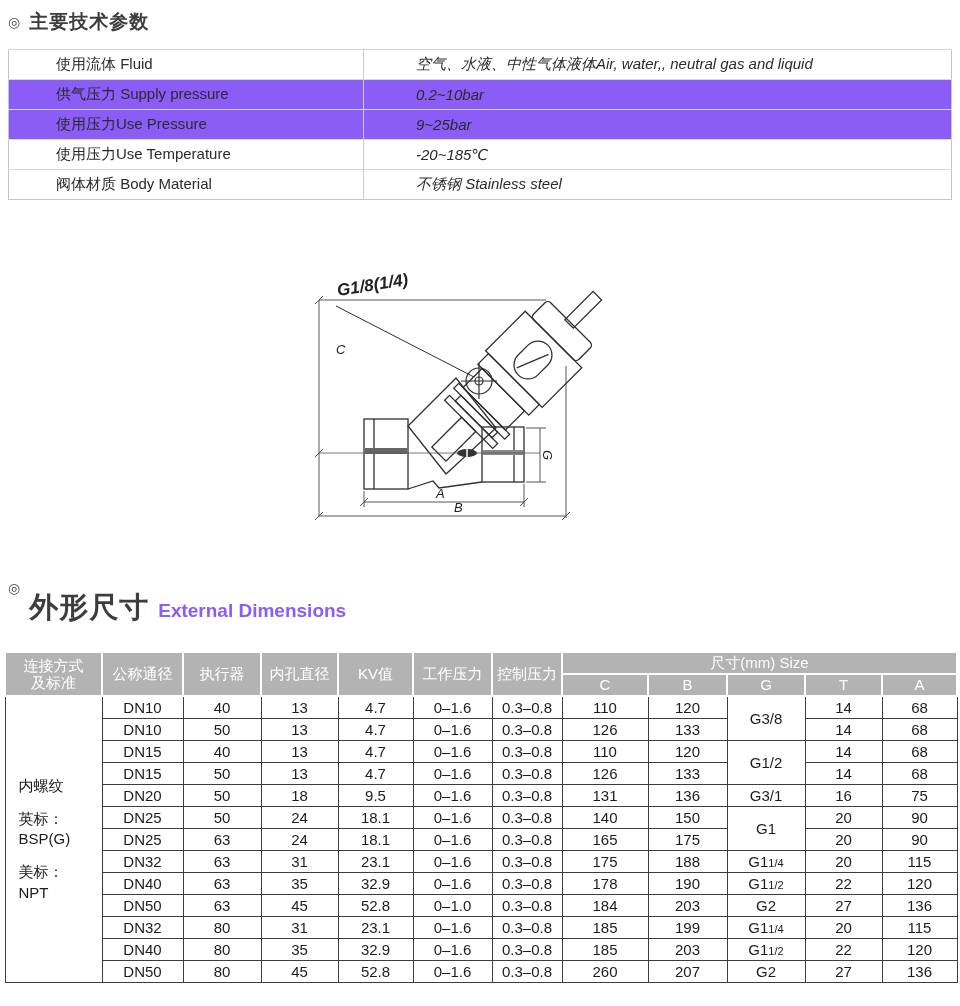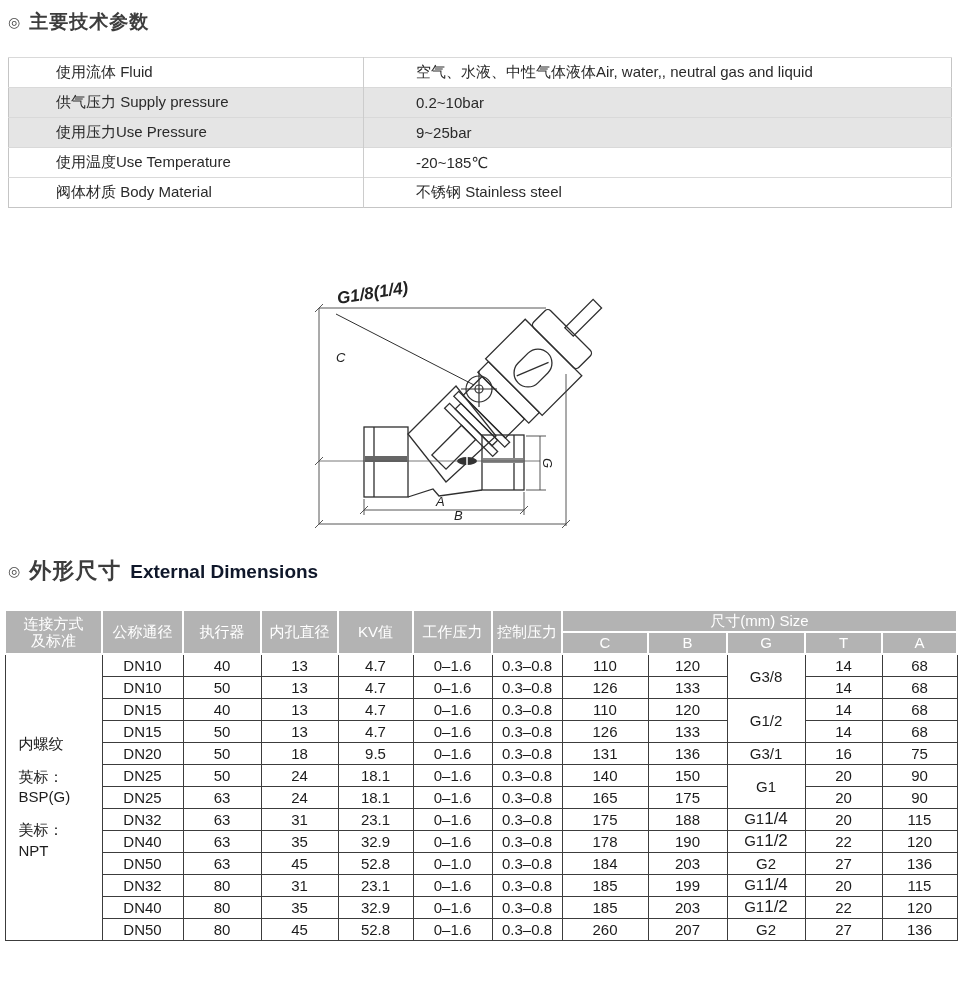--- a/index.html
+++ b/index.html
@@ -19,44 +19,44 @@
     align-items: baseline;
     gap: 9px;
     color: #3d3d3d;
     font-weight: bold;
     padding-left: 8px;
   }
   .sec-title .bullet { font-size: 14px; align-self: center; color: #4a4a4a; }
   .sec-title .zh { font-size: 19px; letter-spacing: 1px; }
   .sec-title .en { font-size: 17px; }
   #heading-params { padding-top: 9px; }
-  #heading-dims .zh { font-size: 22px; }
-  #heading-dims .en { font-size: 19px; color: #0f172a; }
+  #heading-dims .zh { font-size: 29px; margin-top: 40px; }
+  #heading-dims .en { font-size: 19px; color: #8b5cf6; }
 
   
   #params-table {
     width: 944px;
-    margin: 22px 8px 0 8px;
+    margin: 14px 8px 0 8px;
     border-collapse: collapse;
     font-size: 15px;
     border: 1px solid #c5c5c5;
   }
   #params-table td {
     padding: 0;
     vertical-align: middle;
     border-top: 1px solid #d9d9d9;
   }
   #params-table td.p-label {
     width: 355px;
     padding-left: 47px;
     border-right: 1px solid #cccccc;
     height: 30px;
   }
-  #params-table td.p-value { padding-left: 52px; }
-  #params-table tr.shaded td { background: #e5e5e5; }
+  #params-table td.p-value { padding-left: 52px; font-style: italic; }
+  #params-table tr.shaded td { background: #8b5cf6; }
   #params-table .two-line { padding: 7px 0 7px 0; line-height: 1.5; }
 
   
   #valve-drawing {
     display: block;
     margin: 44px 0 0 284px;
   }
   #valve-drawing text {
     fill: #222222;
     font-family: "Liberation Sans", "DejaVu Sans", sans-serif;
@@ -95,21 +95,21 @@
     background: #ffffff;
   }
   #dims-table td.conn-cell {
     text-align: left;
     padding-left: 13px;
     vertical-align: middle;
     font-size: 15px;
     line-height: 1.35;
   }
   #dims-table td.conn-cell .gap { height: 13px; }
-  .g-frac { font-size: 17px; }
+  .g-frac { font-size: 11px; }
 </style>
 </head>
 <body>
 
 <div class="sec-title" id="heading-params">
   <span class="bullet">◎</span>
   <span class="zh">主要技术参数</span>
 </div>
 
 <table id="params-table">
@@ -120,21 +120,21 @@
       </tr>
       <tr class="shaded">
         <td class="p-label">供气压力 Supply pressure</td>
         <td class="p-value">0.2~10bar</td>
       </tr>
       <tr class="shaded">
         <td class="p-label">使用压力Use Pressure</td>
         <td class="p-value">9~25bar</td>
       </tr>
       <tr>
-        <td class="p-label">使用温度Use Temperature</td>
+        <td class="p-label">使用压力Use Temperature</td>
         <td class="p-value">-20~185℃</td>
       </tr>
       <tr>
         <td class="p-label">阀体材质 Body Material</td>
         <td class="p-value">不锈钢 Stainless steel</td>
       </tr>
     </tbody>
 </table>
 
 <svg id="valve-drawing" width="330" height="278" viewBox="0 0 330 278" xmlns="http://www.w3.org/2000/svg">

